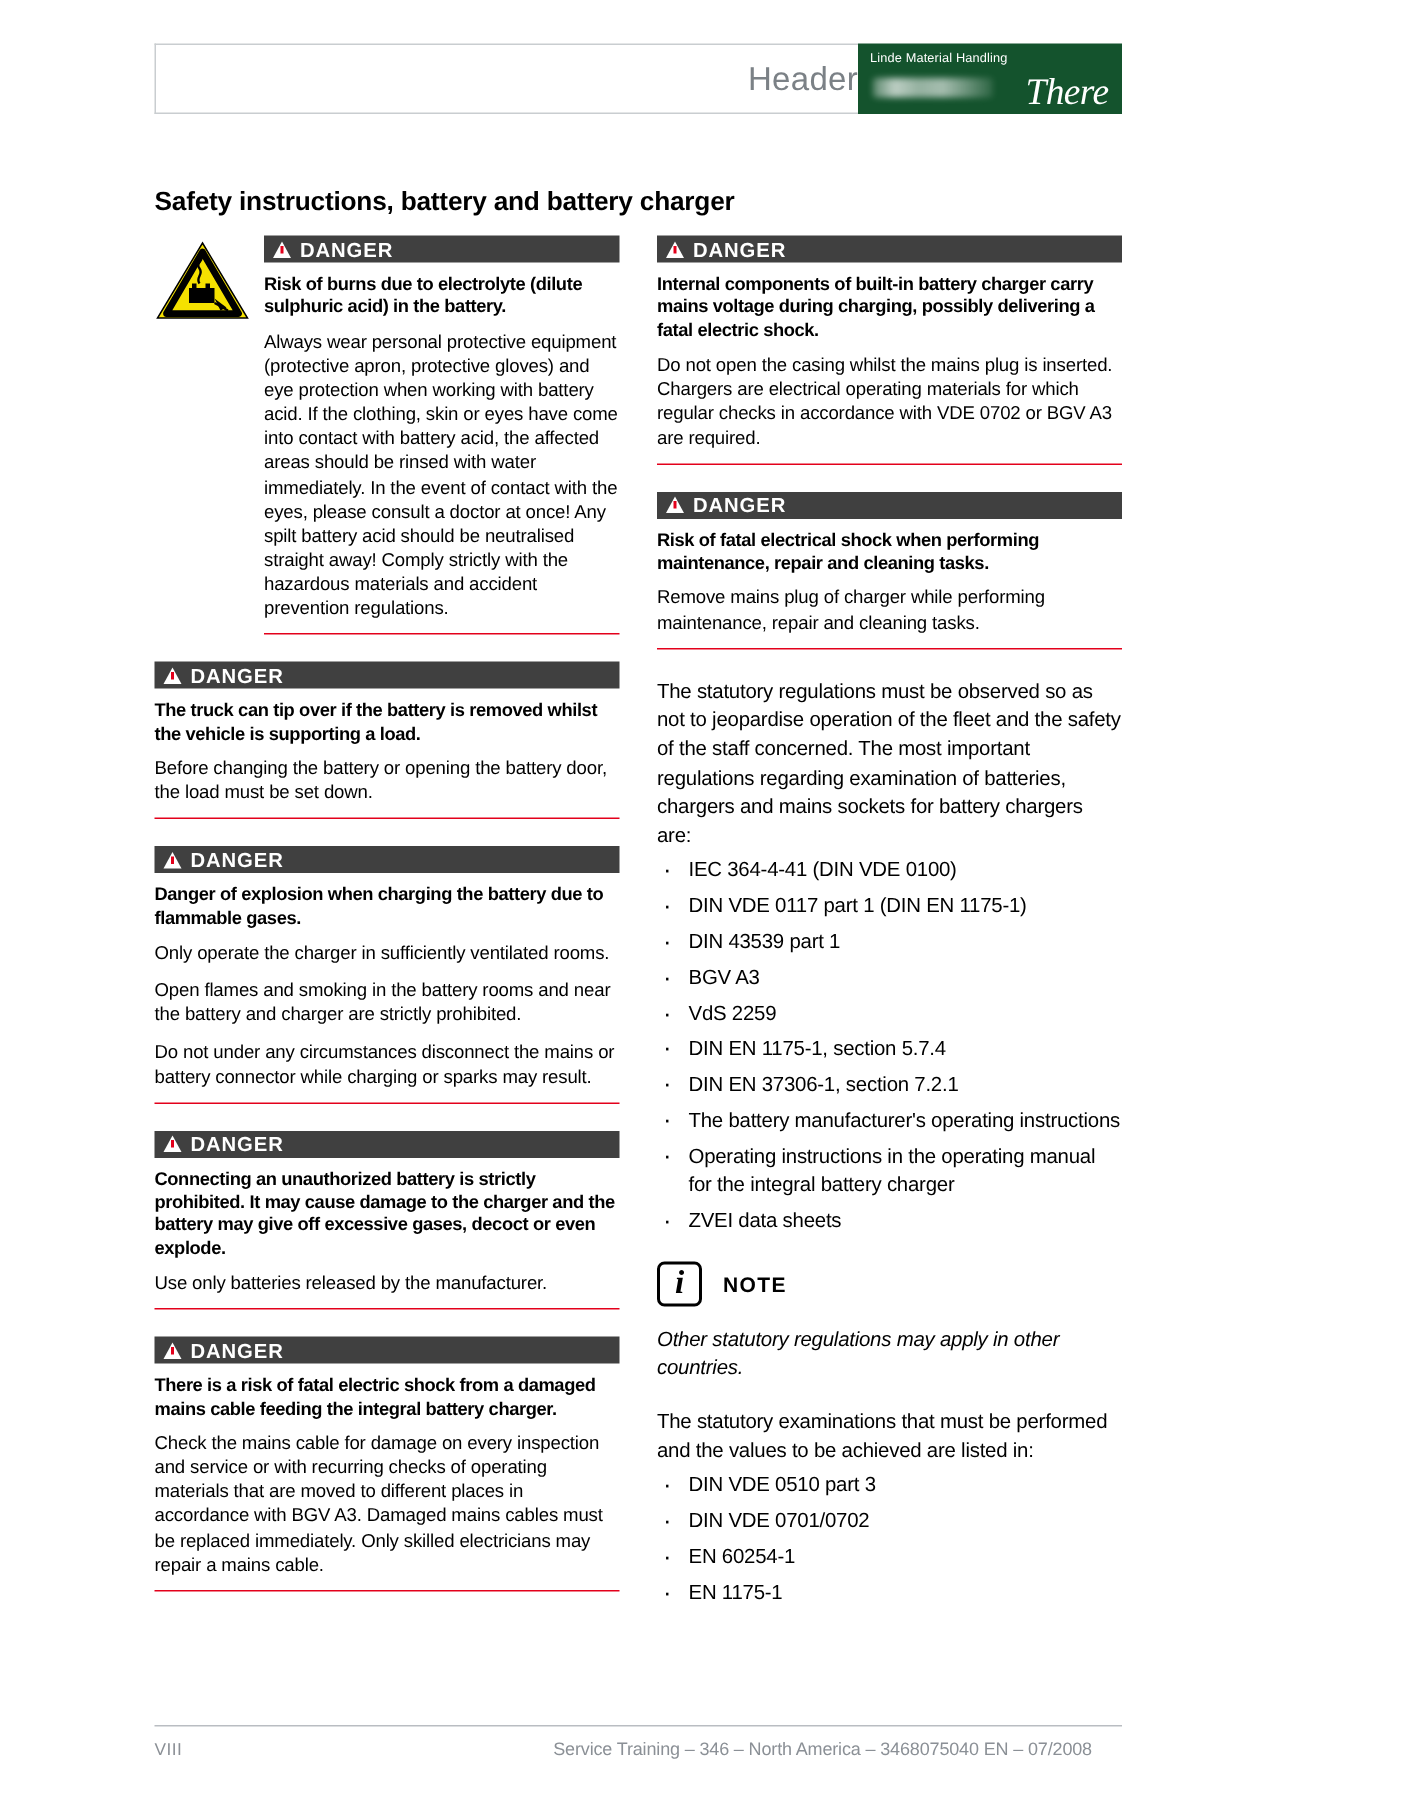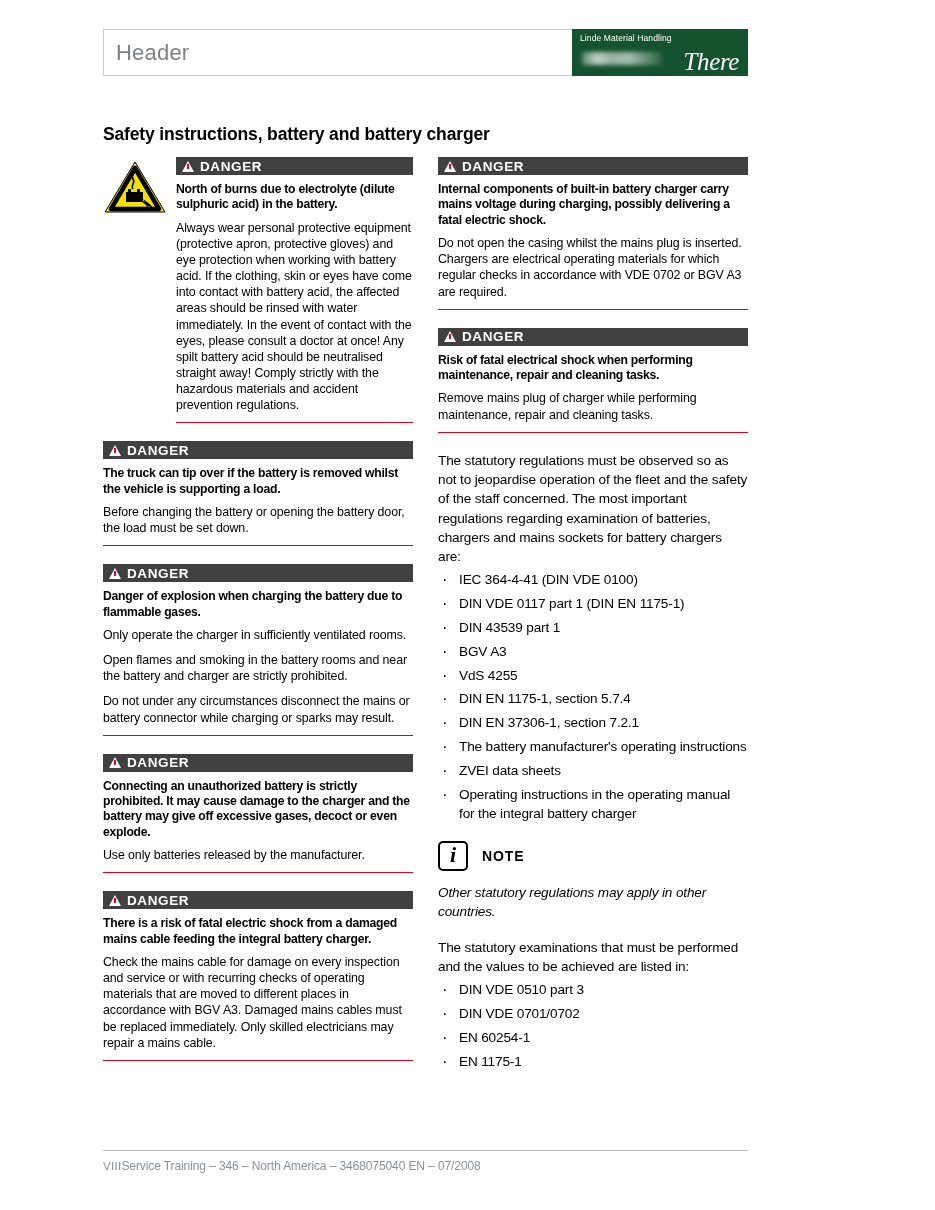--- a/index.html
+++ b/index.html
@@ -30,20 +30,21 @@
     width: 645px; height: 47px;
     display: flex;
   }
   .header-box {
     flex: 1 1 auto;
     border: 1px solid #c9cdd0;
     border-right: none;
     display: flex;
     align-items: center;
     padding-left: 12px;
+    justify-content: flex-end;
   }
   .header-title {
     font-size: 22px;
     color: #7b8186;
     letter-spacing: 0.2px;
     font-weight: 400;
   }
   .logo-box {
     width: 176px;
     background: #14532d;
@@ -239,30 +240,31 @@
 
   
   .footer {
     position: absolute;
     left: 103px; top: 1150px;
     width: 645px;
     border-top: 1px solid #b9bdc2;
     padding-top: 8px;
     display: flex;
     align-items: baseline;
+    gap: 26px;
   }
   .footer-page {
     font-size: 11.5px;
     color: #8b9096;
     letter-spacing: 0.3px;
     flex: 0 0 auto;
   }
   .footer-info {
     flex: 1 1 auto;
-    text-align: left;
+    text-align: right;
     font-size: 12px;
     color: #8b9096;
     letter-spacing: -0.1px;
     margin-right: 20px;
   }
 </style>
 </head>
 <body>
 
 <div class="page">
@@ -290,21 +292,21 @@
         <rect x="25" y="30" width="3" height="4" fill="#000"></rect>
         <rect x="34" y="30" width="3" height="4" fill="#000"></rect>
         <path d="M30 30 C27 26, 33 24, 30 20 C27 16, 33 15, 31 12" stroke="#000" stroke-width="1.6" fill="none"></path>
         <path d="M40 40 L48 46 L44 48 Z" fill="#000"></path>
         <path d="M40 43 C44 45, 47 47, 49 48" stroke="#000" stroke-width="1.4" fill="none"></path>
       </svg>
       <div class="danger-bar">
         <span class="warn-tri-white"></span>
         <span class="danger-word">DANGER</span>
       </div>
-      <p class="danger-title">North of burns due to electrolyte (dilute sulphuric acid) in the battery.</p>
+      <p class="danger-title">Risk of burns due to electrolyte (dilute sulphuric acid) in the battery.</p>
       <p class="danger-body">Always wear personal protective equipment (protective apron, protective gloves) and eye protection when working with battery acid.  If the clothing, skin or eyes have come into contact with battery acid, the affected areas should be rinsed with water immediately.  In the event of contact with the eyes, please consult a doctor at once!  Any spilt battery acid should be neutralised straight away!  Comply strictly with the hazardous materials and accident prevention regulations.</p>
     </div>
     <hr class="sep-red indented">
 
     <div class="danger-block">
       <div class="danger-bar">
         <span class="warn-tri-white"></span>
         <span class="danger-word">DANGER</span>
       </div>
       <p class="danger-title">The truck can tip over if the battery is removed whilst the vehicle is supporting a load.</p>
@@ -368,26 +370,26 @@
     </div>
     <hr class="sep-red">
 
     <p class="para para-tight">The statutory regulations must be observed so as not to jeopardise operation of the fleet and the safety of the staff concerned.  The most important regulations regarding examination of batteries, chargers and mains sockets for battery chargers are:</p>
 
     <ul class="bullets">
       <li>IEC 364-4-41 (DIN VDE 0100)</li>
       <li>DIN VDE 0117 part 1 (DIN EN 1175-1)</li>
       <li>DIN 43539 part 1</li>
       <li>BGV A3</li>
-      <li>VdS 4255</li>
+      <li>VdS 2259</li>
       <li>DIN EN 1175-1, section 5.7.4</li>
       <li>DIN EN 37306-1, section 7.2.1</li>
       <li>The battery manufacturer's operating instructions</li>
+      <li>Operating instructions in the operating manual for the integral battery charger</li>
       <li>ZVEI data sheets</li>
-      <li>Operating instructions in the operating manual for the integral battery charger</li>
     </ul>
 
     <div class="note-head">
       <span class="note-icon">
         <span class="note-icon-glyph">i</span>
       </span>
       <span class="note-word">NOTE</span>
     </div>
     <p class="note-text">Other statutory regulations may apply in other countries.</p>
 

